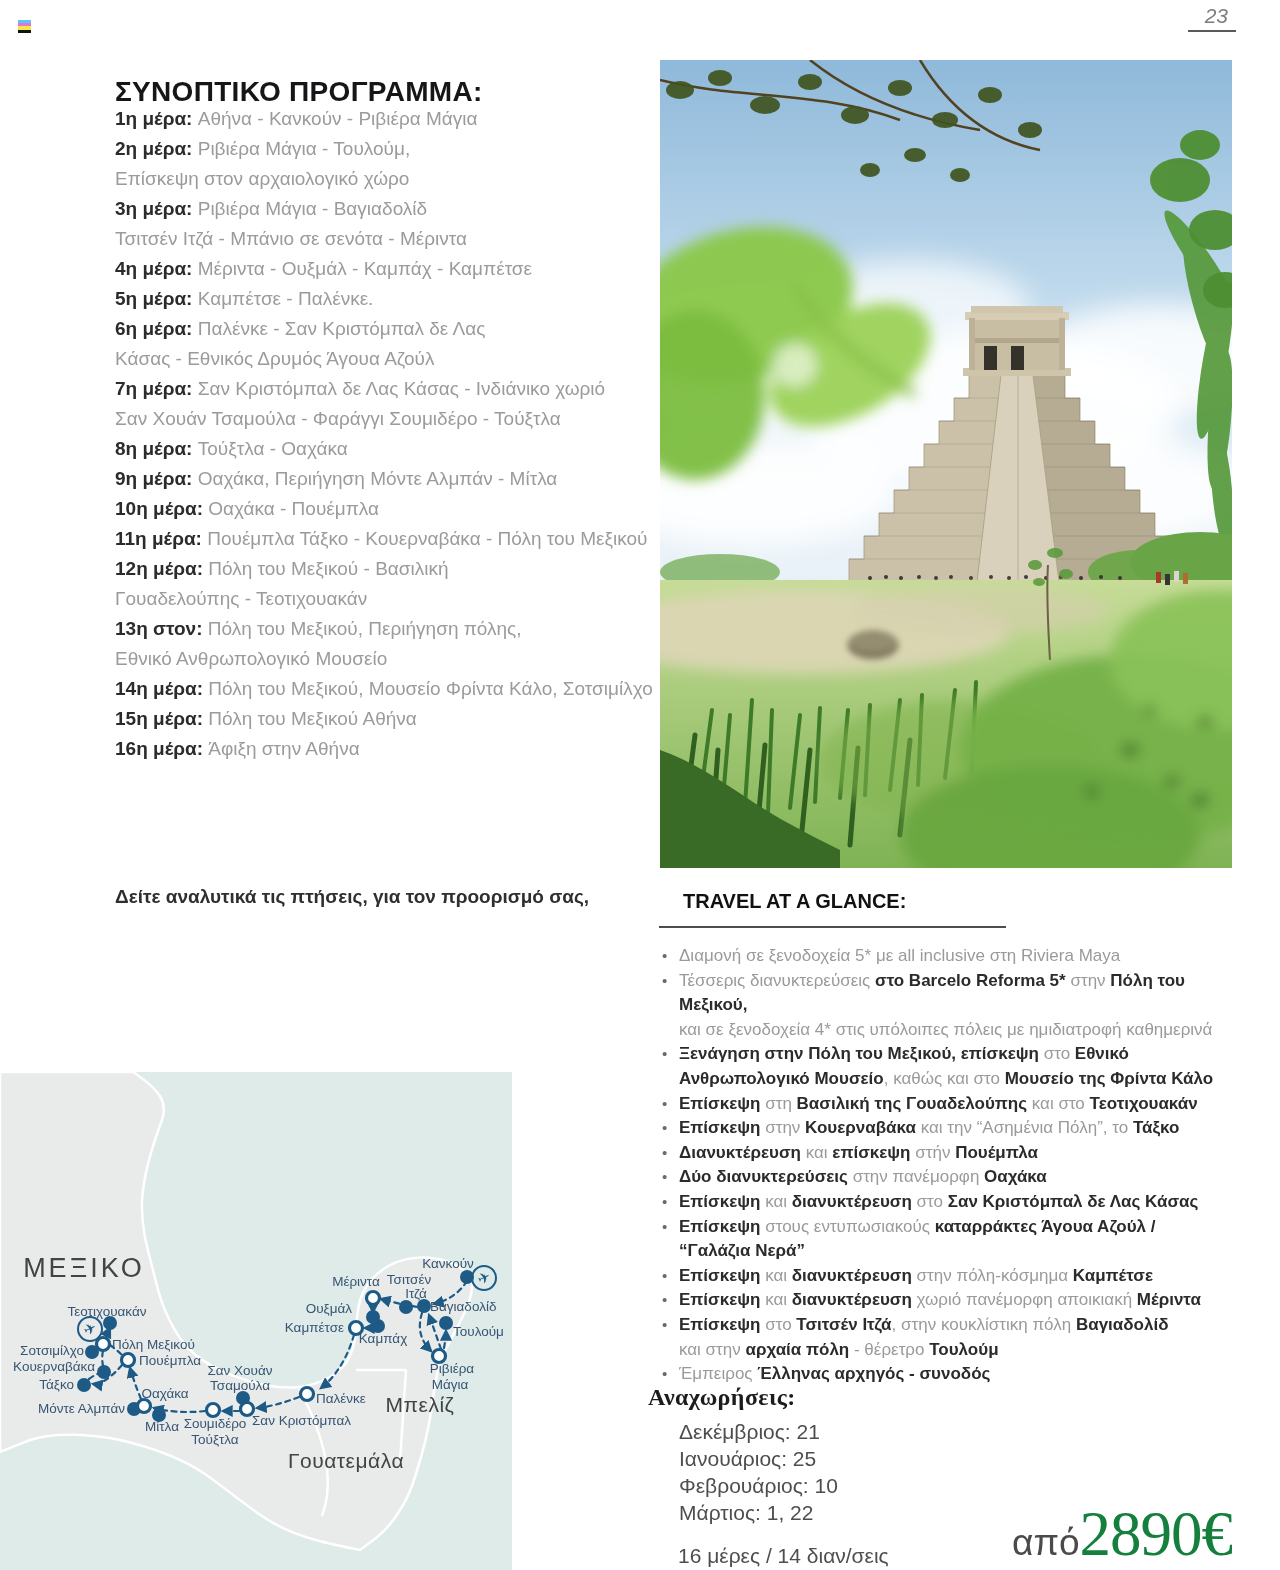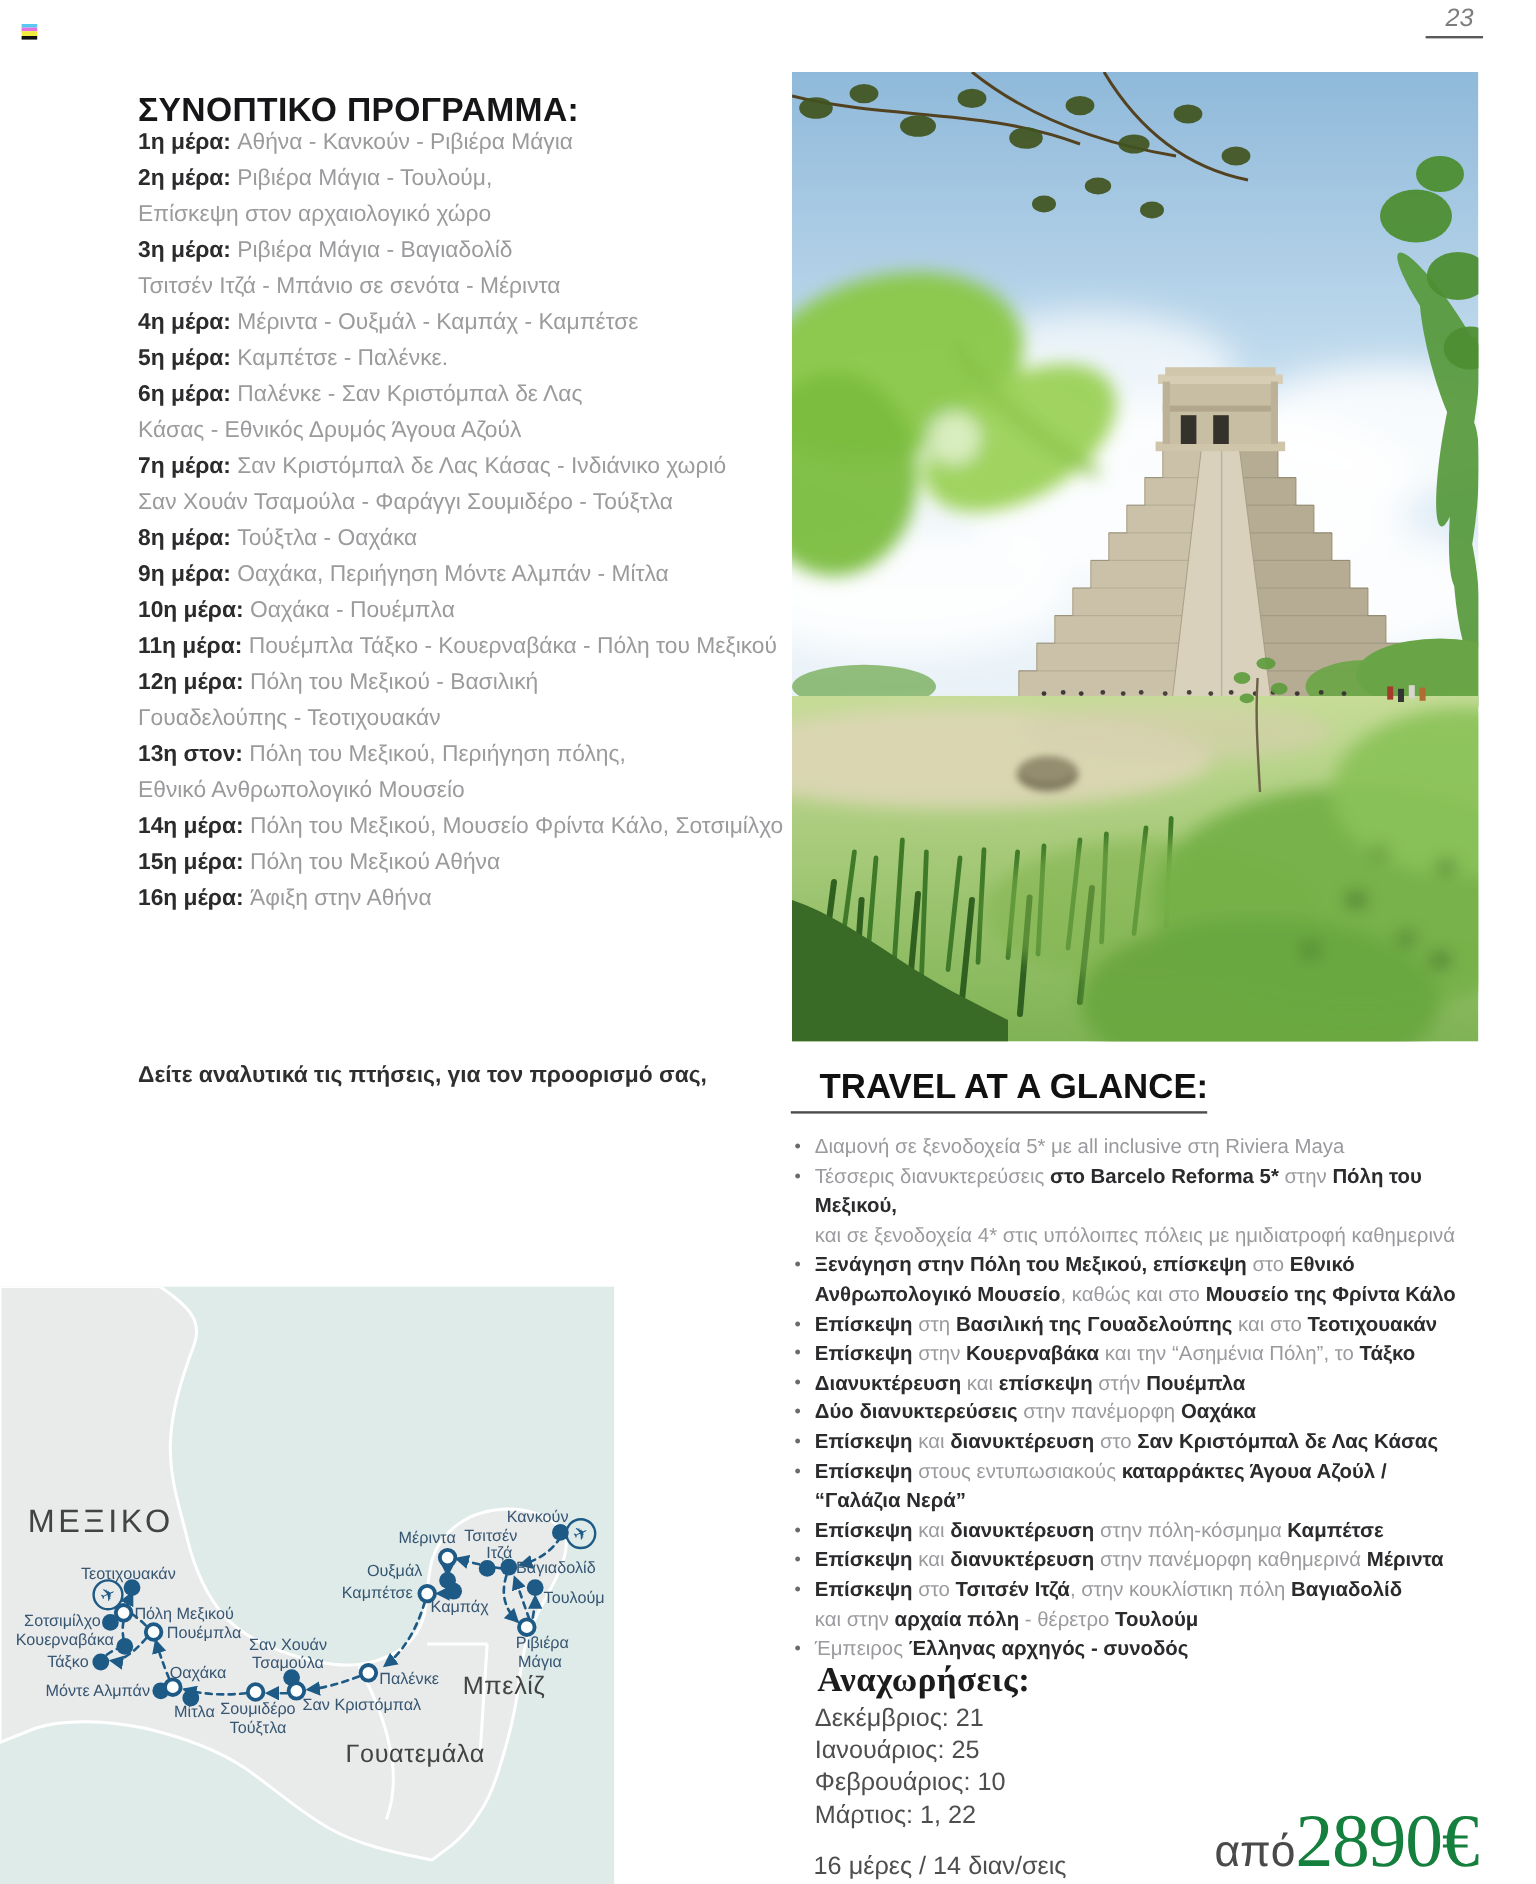--- a/index.html
+++ b/index.html
@@ -16,30 +16,30 @@
   .prog-title{position:absolute;left:115px;top:76px;font-size:28px;font-weight:bold;color:#161618;letter-spacing:.3px;}
   .itinerary{position:absolute;left:115px;top:104px;width:545px;}
   .day-line{font-size:19px;line-height:30px;color:#9b9b9e;white-space:nowrap;}
   .day-line b{color:#2b2b2d;}
   .note{position:absolute;left:115px;top:884px;font-size:19px;line-height:26px;color:#2f2f2f;font-weight:bold;}
 
   
   .photo{position:absolute;left:660px;top:60px;width:572px;height:808px;display:block;}
 
   
-  .glance-title{position:absolute;left:683px;top:890px;font-size:29px;font-weight:bold;color:#111;}
+  .glance-title{position:absolute;left:683px;top:890px;font-size:20px;font-weight:bold;color:#111;}
   .glance-rule{position:absolute;left:659px;top:926px;width:347px;height:2px;background:#4d4d4d;}
   .bullets{position:absolute;left:660px;top:944px;width:560px;}
   .bullet{position:relative;padding-left:19px;font-size:17px;line-height:24.6px;color:#9a9a9e;}
   .bullet .mark{position:absolute;left:2px;top:0;color:#6b6b6b;font-size:15px;}
   .bullet b{color:#2b2b2e;}
 
   
-  .dep-title{position:absolute;left:681px;top:1384px;font-family:"Liberation Serif",serif;
-             font-size:29px;font-weight:bold;color:#1c1c1c;letter-spacing:.4px;}
+  .dep-title{position:absolute;left:648px;top:1384px;font-family:"Liberation Serif",serif;
+             font-size:24px;font-weight:bold;color:#1c1c1c;letter-spacing:.4px;}
   .departures{position:absolute;left:679px;top:1418px;}
   .dep-item{font-size:21px;line-height:27px;color:#4e4e50;}
   .duration{position:absolute;left:678px;top:1544px;font-size:21px;color:#4e4e50;}
   .price-row{position:absolute;left:1010px;top:1498px;width:222px;display:flex;align-items:baseline;justify-content:flex-end;gap:0;}
   .price-prefix{font-size:37px;color:#4a4a4a;}
   .price-value{font-family:"Liberation Serif",serif;font-size:63px;color:#15803d;letter-spacing:-1px;}
 
   
   .map{position:absolute;left:0;top:1072px;width:512px;height:498px;display:block;}
   .sea{fill:#deebe9;}
@@ -273,21 +273,21 @@
       <div class="bullet"><span class="mark">•</span><span>Διαμονή σε ξενοδοχεία 5* με all inclusive στη Riviera Maya</span></div>
       <div class="bullet"><span class="mark">•</span><span>Τέσσερις διανυκτερεύσεις </span><b>στο Barcelo Reforma 5*</b><span> στην </span><b>Πόλη του Μεξικού,</b><br><span>και σε ξενοδοχεία 4* στις υπόλοιπες πόλεις με ημιδιατροφή καθημερινά</span></div>
       <div class="bullet"><span class="mark">•</span><b>Ξενάγηση στην Πόλη του Μεξικού, επίσκεψη </b><span>στο </span><b>Εθνικό</b><br><b>Ανθρωπολογικό Μουσείο</b><span>, καθώς και στο </span><b>Μουσείο της Φρίντα Κάλο</b></div>
       <div class="bullet"><span class="mark">•</span><b>Επίσκεψη </b><span>στη </span><b>Βασιλική της Γουαδελούπης</b><span> και στο </span><b>Τεοτιχουακάν</b></div>
       <div class="bullet"><span class="mark">•</span><b>Επίσκεψη </b><span>στην </span><b>Κουερναβάκα</b><span> και την “Ασημένια Πόλη”, το </span><b>Τάξκο</b></div>
       <div class="bullet"><span class="mark">•</span><b>Διανυκτέρευση </b><span>και </span><b>επίσκεψη </b><span>στήν </span><b>Πουέμπλα</b></div>
       <div class="bullet"><span class="mark">•</span><b>Δύο διανυκτερεύσεις </b><span>στην πανέμορφη </span><b>Οαχάκα</b></div>
       <div class="bullet"><span class="mark">•</span><b>Επίσκεψη </b><span>και </span><b>διανυκτέρευση </b><span>στο </span><b>Σαν Κριστόμπαλ δε Λας Κάσας</b></div>
       <div class="bullet"><span class="mark">•</span><b>Επίσκεψη </b><span>στους εντυπωσιακούς </span><b>καταρράκτες Άγουα Αζούλ / “Γαλάζια Νερά”</b></div>
       <div class="bullet"><span class="mark">•</span><b>Επίσκεψη </b><span>και </span><b>διανυκτέρευση </b><span>στην πόλη-κόσμημα </span><b>Καμπέτσε</b></div>
-      <div class="bullet"><span class="mark">•</span><b>Επίσκεψη </b><span>και </span><b>διανυκτέρευση </b><span>στην πανέμορφη καθημερινά </span><b>Μέριντα</b></div>
+      <div class="bullet"><span class="mark">•</span><b>Επίσκεψη </b><span>και </span><b>διανυκτέρευση </b><span>χωριό πανέμορφη αποικιακή </span><b>Μέριντα</b></div>
       <div class="bullet"><span class="mark">•</span><b>Επίσκεψη </b><span>στο </span><b>Τσιτσέν Ιτζά</b><span>, στην κουκλίστικη πόλη </span><b>Βαγιαδολίδ</b><br><span>και στην </span><b>αρχαία πόλη</b><span> - θέρετρο </span><b>Τουλούμ</b></div>
       <div class="bullet"><span class="mark">•</span><span>Έμπειρος </span><b>Έλληνας αρχηγός - συνοδός</b></div>
     </div>
 
   <h3 class="dep-title" style="margin:0">Αναχωρήσεις:</h3>
   <div class="departures" id="departure-list">
       <div class="dep-item">Δεκέμβριος: 21</div>
       <div class="dep-item">Ιανουάριος: 25</div>
       <div class="dep-item">Φεβρουάριος: 10</div>
       <div class="dep-item">Μάρτιος: 1, 22</div>

